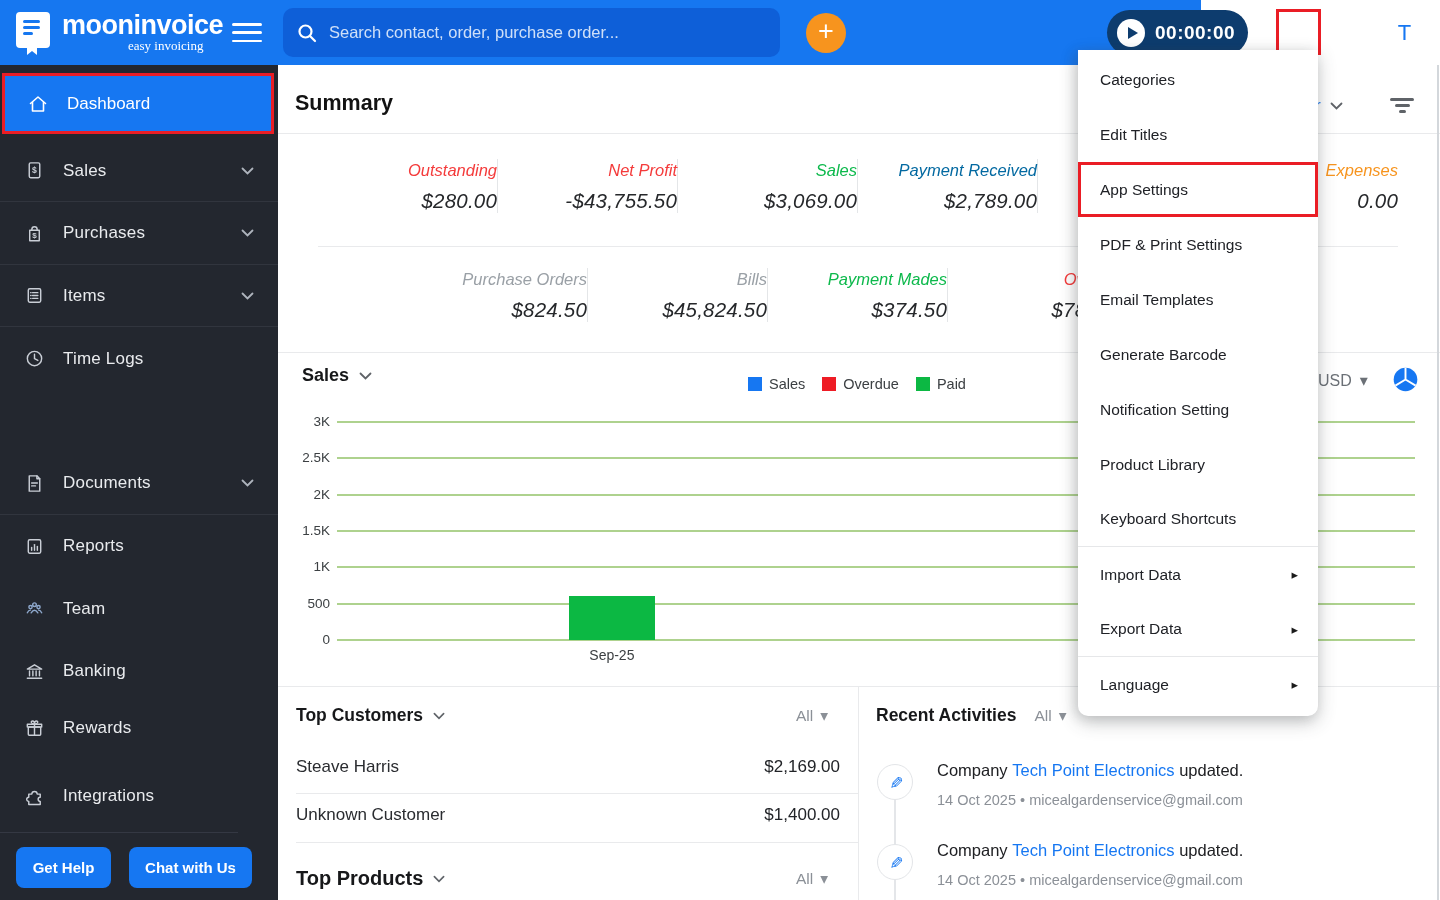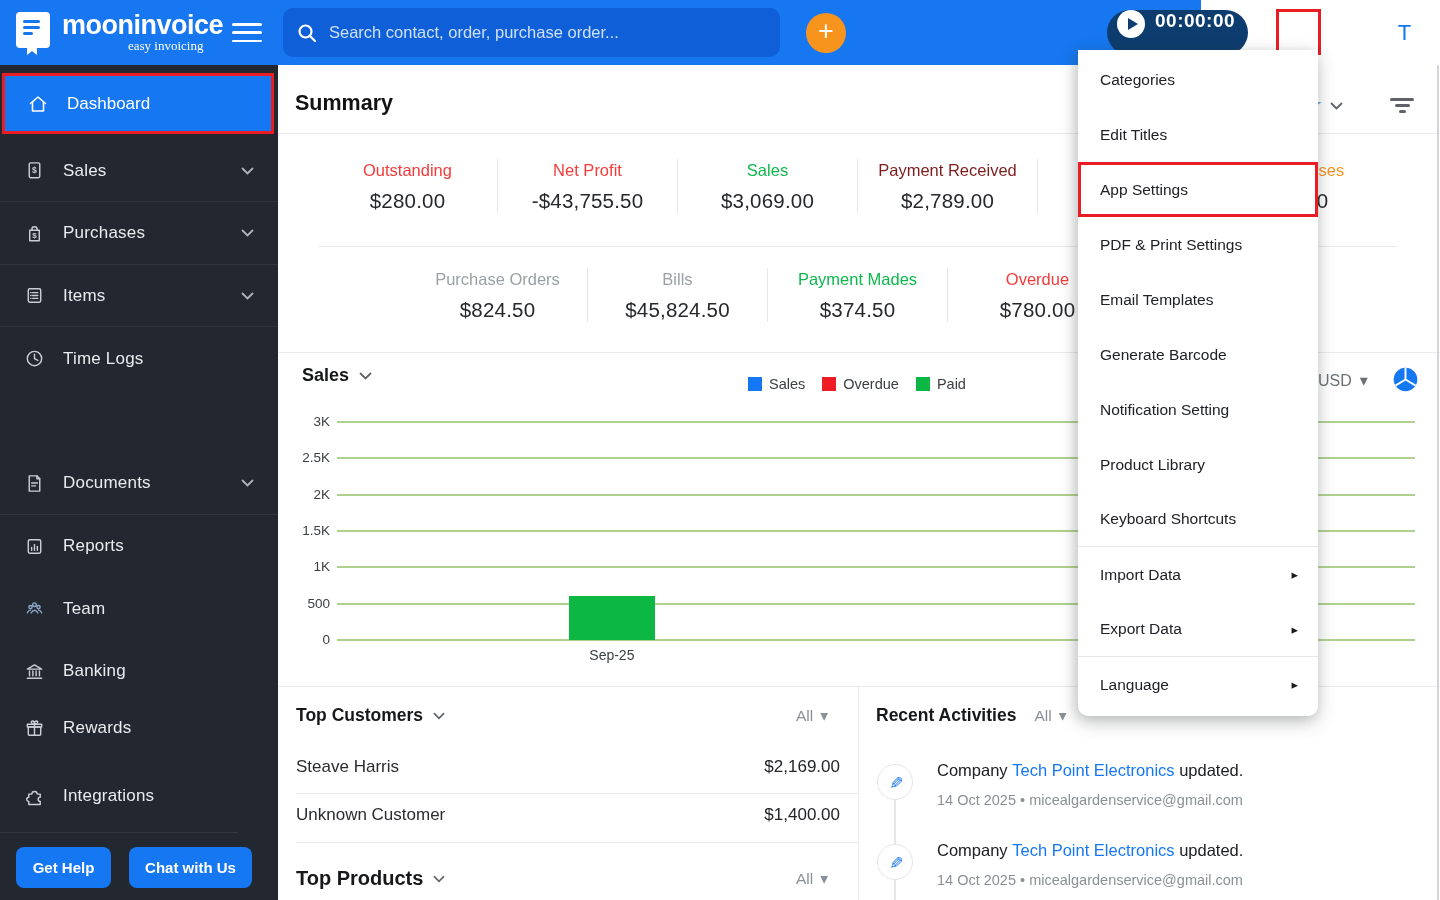--- a/index.html
+++ b/index.html
@@ -11,21 +11,21 @@
   .logo { position:absolute; left:14px; top:10px; display:flex; align-items:flex-start; cursor:pointer; }
   .brand-text { margin-left:8px; color:#fff; }
   .brand-name { font-size:27px; font-weight:bold; letter-spacing:-0.5px; line-height:30px; }
   .brand-tag { font-family:"Liberation Serif", serif; font-size:13px; margin-left:66px; margin-top:-2px; }
   .hamburger { position:absolute; left:232px; top:23px; width:30px; height:19px; display:flex; flex-direction:column; justify-content:space-between; cursor:pointer; }
   .hamburger div { height:2.5px; background:#fff; border-radius:2px; }
   .searchbar { position:absolute; left:283px; top:8px; width:497px; height:49px; background:#0e5fd8; border-radius:10px; display:flex; align-items:center; padding:0 14px; }
   .searchbar input { background:transparent; border:none; outline:none; color:#fff; font-size:16.5px; margin-left:12px; width:420px; font-family:"Liberation Sans", sans-serif; }
   .searchbar input::placeholder { color:#cfe0f8; opacity:1; }
   .plus-btn { position:absolute; left:806px; top:13px; width:40px; height:40px; border-radius:50%; background:#f7941e; color:#fff; font-size:27px; display:flex; align-items:center; justify-content:center; cursor:pointer; padding-bottom:3px; }
-  .timer-pill { position:absolute; left:1107px; top:10px; width:141px; height:45px; background:#0d3c6e; border-radius:23px; display:flex; cursor:pointer; }
+  .timer-pill { position:absolute; left:1107px; top:10px; width:141px; height:45px; background:#0d3c6e; border-radius:23px; display:flex; align-items:center; cursor:pointer; }
   .play-circle { width:28px; height:28px; border-radius:50%; background:#fff; margin-left:10px; display:flex; align-items:center; justify-content:center; }
   .play-tri { width:0; height:0; border-left:10px solid #0d3c6e; border-top:6px solid transparent; border-bottom:6px solid transparent; margin-left:3px; }
   .timer-text { color:#fff; font-size:19px; font-weight:bold; letter-spacing:0.5px; margin-left:10px; }
   .gear-box { position:absolute; left:1276px; top:9px; width:45px; height:46px; border:3px solid #ea1d25; display:flex; align-items:center; justify-content:center; cursor:pointer; }
   .gear-glyph { color:#fff; font-size:27px; line-height:1; }
   .bell { position:absolute; left:1333px; top:17px; cursor:pointer; }
   .avatar { position:absolute; left:1383px; top:11px; width:43px; height:43px; border-radius:50%; background:#fff; color:#1677f2; font-size:22px; display:flex; align-items:center; justify-content:center; cursor:pointer; }
 
   
   .sidebar { position:absolute; left:0; top:65px; width:278px; height:835px; background:#23272f; z-index:5; }
@@ -41,21 +41,21 @@
   
   .main { position:absolute; left:278px; top:65px; width:1162px; height:835px; background:#fff; }
   .page-title { position:absolute; left:17px; top:26px; font-size:21.5px; font-weight:600; color:#121212; }
   .period-sel { position:absolute; left:974px; top:31px; display:flex; align-items:center; gap:9px; cursor:pointer; }
   .period-sel .ptxt { color:#1677f2; font-size:16.5px; font-weight:500; }
   .filter-icn { position:absolute; left:1112px; top:33px; width:24px; height:16px; cursor:pointer; }
   .filter-icn div { background:#5f6368; height:2.6px; border-radius:2px; margin:0 auto 3.6px auto; }
   .hline { position:absolute; background:#e9eaec; height:1px; }
 
   .stat-row { position:absolute; display:flex; }
-  .stat { width:180px; text-align:center; padding-top:2px; }
+  .stat { width:180px; text-align:right; padding-top:2px;font-style:italic; }
   .stat:not(:last-child) { border-right:1px solid #e4e6e8; }
   .stat .sl { font-size:16.5px; font-weight:500; }
   .stat .sv { font-size:20.5px; color:#26282b; margin-top:9px; font-weight:500; letter-spacing:0.2px; }
 
   .sec-title { position:absolute; display:flex; align-items:center; gap:10px; cursor:pointer; }
   .sec-title .t { font-size:18px; font-weight:bold; color:#17181a; }
   .legend { position:absolute; left:470px; top:311px; display:flex; gap:17px; }
   .leg-item { display:flex; align-items:center; gap:7px; }
   .leg-chip { width:14px; height:14px; }
   .leg-lbl { font-size:14.5px; color:#3c4043; }
@@ -307,21 +307,21 @@
       </div>
       <div class="stat">
         <div class="sl" style="color: rgb(244, 59, 59);">Net Profit</div>
         <div class="sv">-$43,755.50</div>
       </div>
       <div class="stat">
         <div class="sl" style="color: rgb(13, 185, 76);">Sales</div>
         <div class="sv">$3,069.00</div>
       </div>
       <div class="stat">
-        <div class="sl" style="color: #7f1d1d;">Payment Received</div>
+        <div class="sl" style="color: #0369a1;">Payment Received</div>
         <div class="sv">$2,789.00</div>
       </div>
       <div class="stat">
         <div class="sl" style="color: rgb(154, 160, 166);"></div>
         <div class="sv"></div>
       </div>
       <div class="stat">
         <div class="sl" style="color: rgb(247, 148, 30);">Expenses</div>
         <div class="sv">0.00</div>
       </div>

